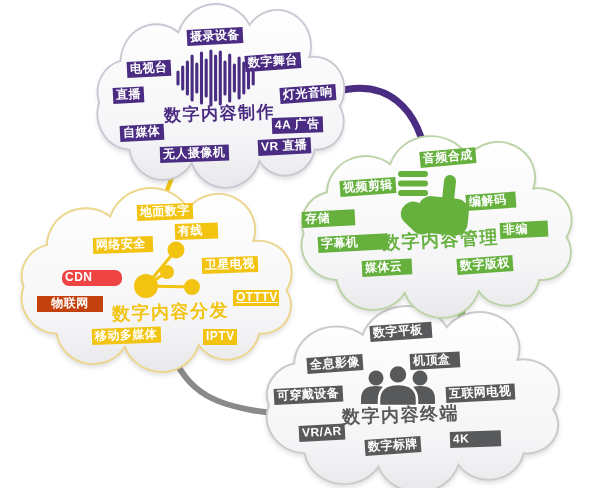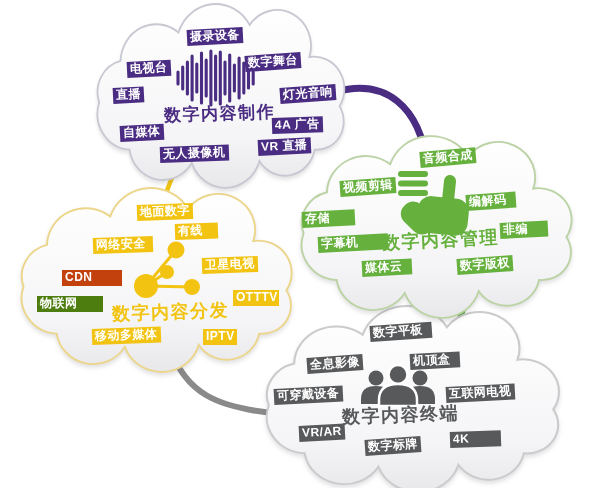--- a/index.html
+++ b/index.html
@@ -82,23 +82,23 @@
       <div class="chip" style="left: 446px; top: 387px; background: rgb(88, 89, 91); transform: rotate(-3deg);">互联网电视</div>
       <div class="chip" style="left: 274px; top: 389px; background: rgb(88, 89, 91); transform: rotate(-3deg);">可穿戴设备</div>
       <div class="chip" style="left: 299px; top: 426px; background: rgb(88, 89, 91); transform: rotate(-3deg);">VR/AR</div>
       <div class="chip" style="left: 450px; top: 432px; background: rgb(88, 89, 91); width: 51px; transform: rotate(-2deg);">4K</div>
       <div class="chip" style="left: 365px; top: 440px; background: rgb(88, 89, 91); transform: rotate(-4deg);">数字标牌</div>
       <div class="cloud-title" style="left: 112px; top: 302px; font-size: 18px; color: rgb(242, 196, 17); transform: rotate(-2deg);">数字内容分发</div>
       <div class="chip" style="left: 137px; top: 205px; background: rgb(242, 196, 17); transform: rotate(-2deg);">地面数字</div>
       <div class="chip" style="left: 175px; top: 224px; background: rgb(242, 196, 17); width: 43px; transform: rotate(-2deg);">有线</div>
       <div class="chip" style="left: 93px; top: 238px; background: rgb(242, 196, 17); width: 60px; transform: rotate(-2deg);">网络安全</div>
       <div class="chip" style="left: 202px; top: 258px; background: rgb(242, 196, 17); transform: rotate(-2deg);">卫星电视</div>
-      <div class="chip" style="left: 62px; top: 270px; background: #c2410c; width: 60px;">CDN</div>
-      <div class="chip" style="left: 233px; top: 290px; background: rgb(242, 196, 17); width: 46px;">OTTTV</div>
-      <div class="chip" style="left: 37px; top: 296px; background: #4d7c0f; width: 66px;">物联网</div>
+      <div class="chip" style="left: 62px; top: 270px; background: #ef4444; width: 60px; border-radius: 7px;">CDN</div>
+      <div class="chip" style="left: 233px; top: 290px; background: rgb(242, 196, 17); width: 46px; text-decoration: underline;">OTTTV</div>
+      <div class="chip" style="left: 37px; top: 296px; background: #c2410c; width: 66px; text-align: center;">物联网</div>
       <div class="chip" style="left: 92px; top: 329px; background: rgb(242, 196, 17); transform: rotate(-2deg);">移动多媒体</div>
       <div class="chip" style="left: 203px; top: 329px; background: rgb(242, 196, 17); width: 34px;">IPTV</div>
       <div class="cloud-title" style="left: 382px; top: 231px; font-size: 18px; color: rgb(102, 177, 62); transform: rotate(-3deg);">数字内容管理</div>
       <div class="chip" style="left: 420px; top: 152px; background: rgb(102, 177, 62); transform: rotate(-5deg);">音频合成</div>
       <div class="chip" style="left: 340px; top: 181px; background: rgb(102, 177, 62); transform: rotate(-4deg);">视频剪辑</div>
       <div class="chip" style="left: 466px; top: 195px; background: rgb(102, 177, 62); width: 50px; transform: rotate(-4deg);">编解码</div>
       <div class="chip" style="left: 302px; top: 212px; background: rgb(102, 177, 62); width: 53px; transform: rotate(-3deg);">存储</div>
       <div class="chip" style="left: 500px; top: 223px; background: rgb(102, 177, 62); width: 48px; transform: rotate(-3deg);">非编</div>
       <div class="chip" style="left: 318px; top: 237px; background: rgb(102, 177, 62); width: 70px; transform: rotate(-3deg);">字幕机</div>
       <div class="chip" style="left: 362px; top: 261px; background: rgb(102, 177, 62); width: 50px; transform: rotate(-3deg);">媒体云</div>

